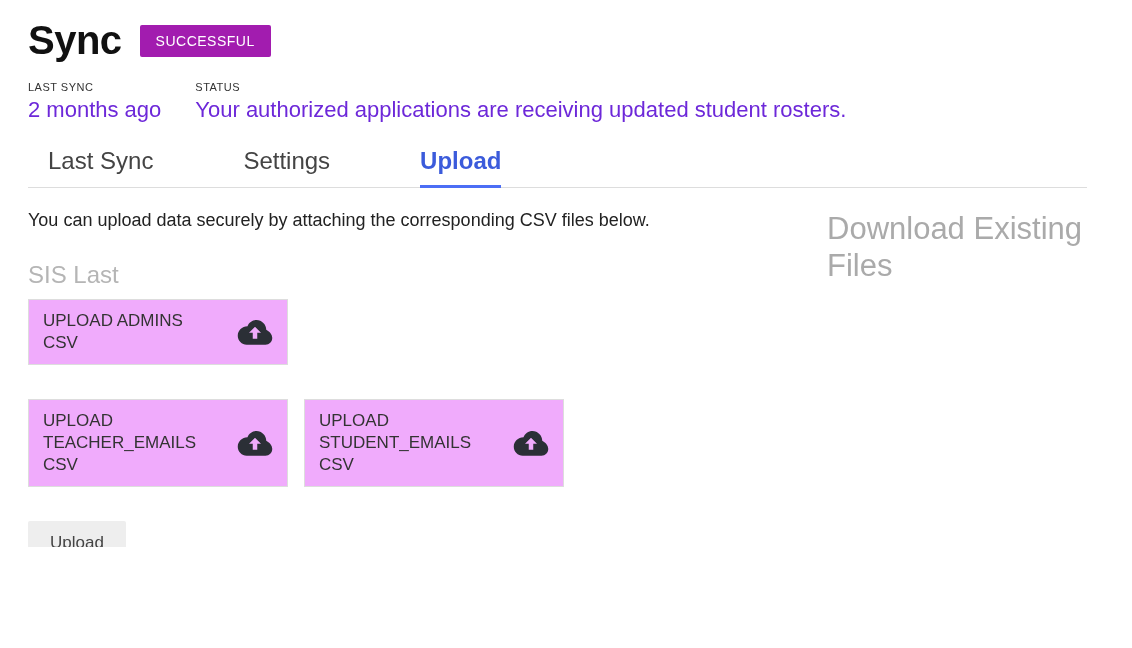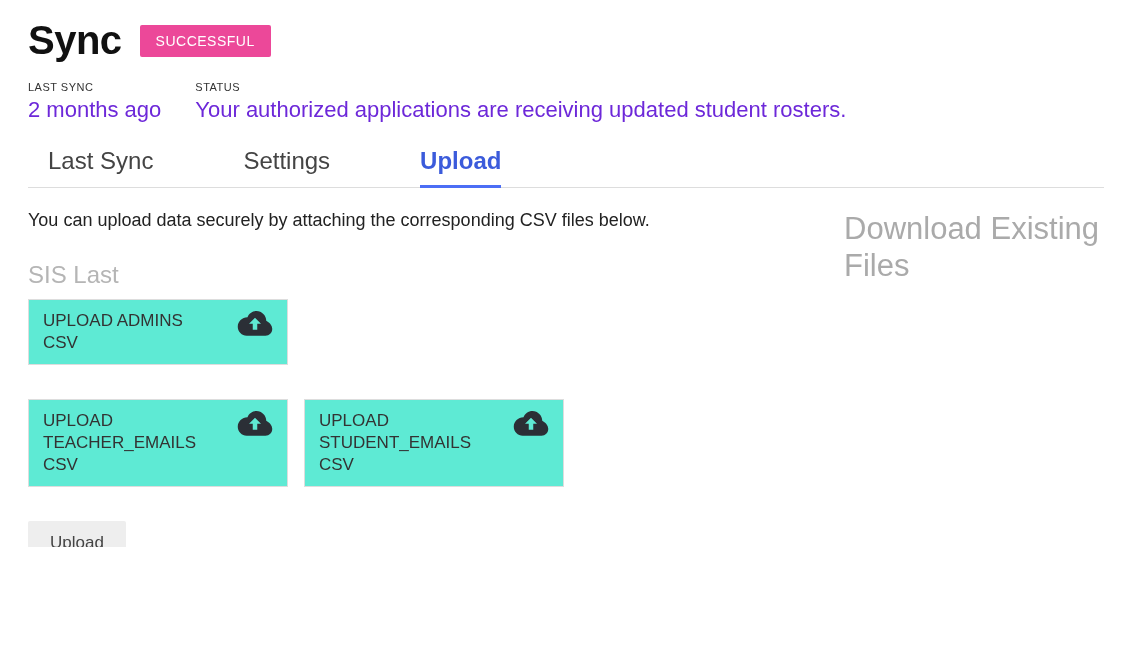--- a/index.html
+++ b/index.html
@@ -4,38 +4,38 @@
   <style>
     * { box-sizing: border-box; margin: 0; padding: 0; }
     body {
       font-family: -apple-system, BlinkMacSystemFont, "Segoe UI", Helvetica, Arial, sans-serif;
       background: #fff;
       color: #222;
     }
     .page {
       width: 1132px;
       height: 547px;
-      padding: 18px 28px 28px 28px;
+      padding: 18px 45px 28px 28px;
       position: relative;
       box-shadow: 0 2px 8px rgba(0,0,0,0.06);
     }
     .header-row {
       display: flex;
       align-items: center;
       gap: 18px;
       margin-bottom: 18px;
     }
     .page-title {
       font-size: 40px;
       font-weight: 700;
       letter-spacing: -0.5px;
       color: #111;
     }
     .status-badge {
-      background: #ec4899;
+      background: #a21caf;
       color: #fff;
       font-size: 14px;
       font-weight: 500;
       letter-spacing: 0.5px;
       padding: 8px 16px;
       border-radius: 2px;
     }
     .info-row {
       display: flex;
       gap: 34px;
@@ -107,25 +107,25 @@
     }
     .upload-cards {
       display: flex;
       gap: 16px;
       margin-bottom: 34px;
     }
     .upload-card {
       border: 1px solid #ddd;
       padding: 10px 14px;
       display: flex;
-      align-items: flex-start;
+      align-items: center;
       gap: 19px;
       width: 260px;
       cursor: pointer;
-      background: #5eead4;
+      background: #f0abfc;
     }
     .upload-card-label {
       font-size: 17px;
       color: #333;
       line-height: 1.3;
       flex: 1;
     }
     .cloud-icon {
       width: 36px;
       height: 26px;

